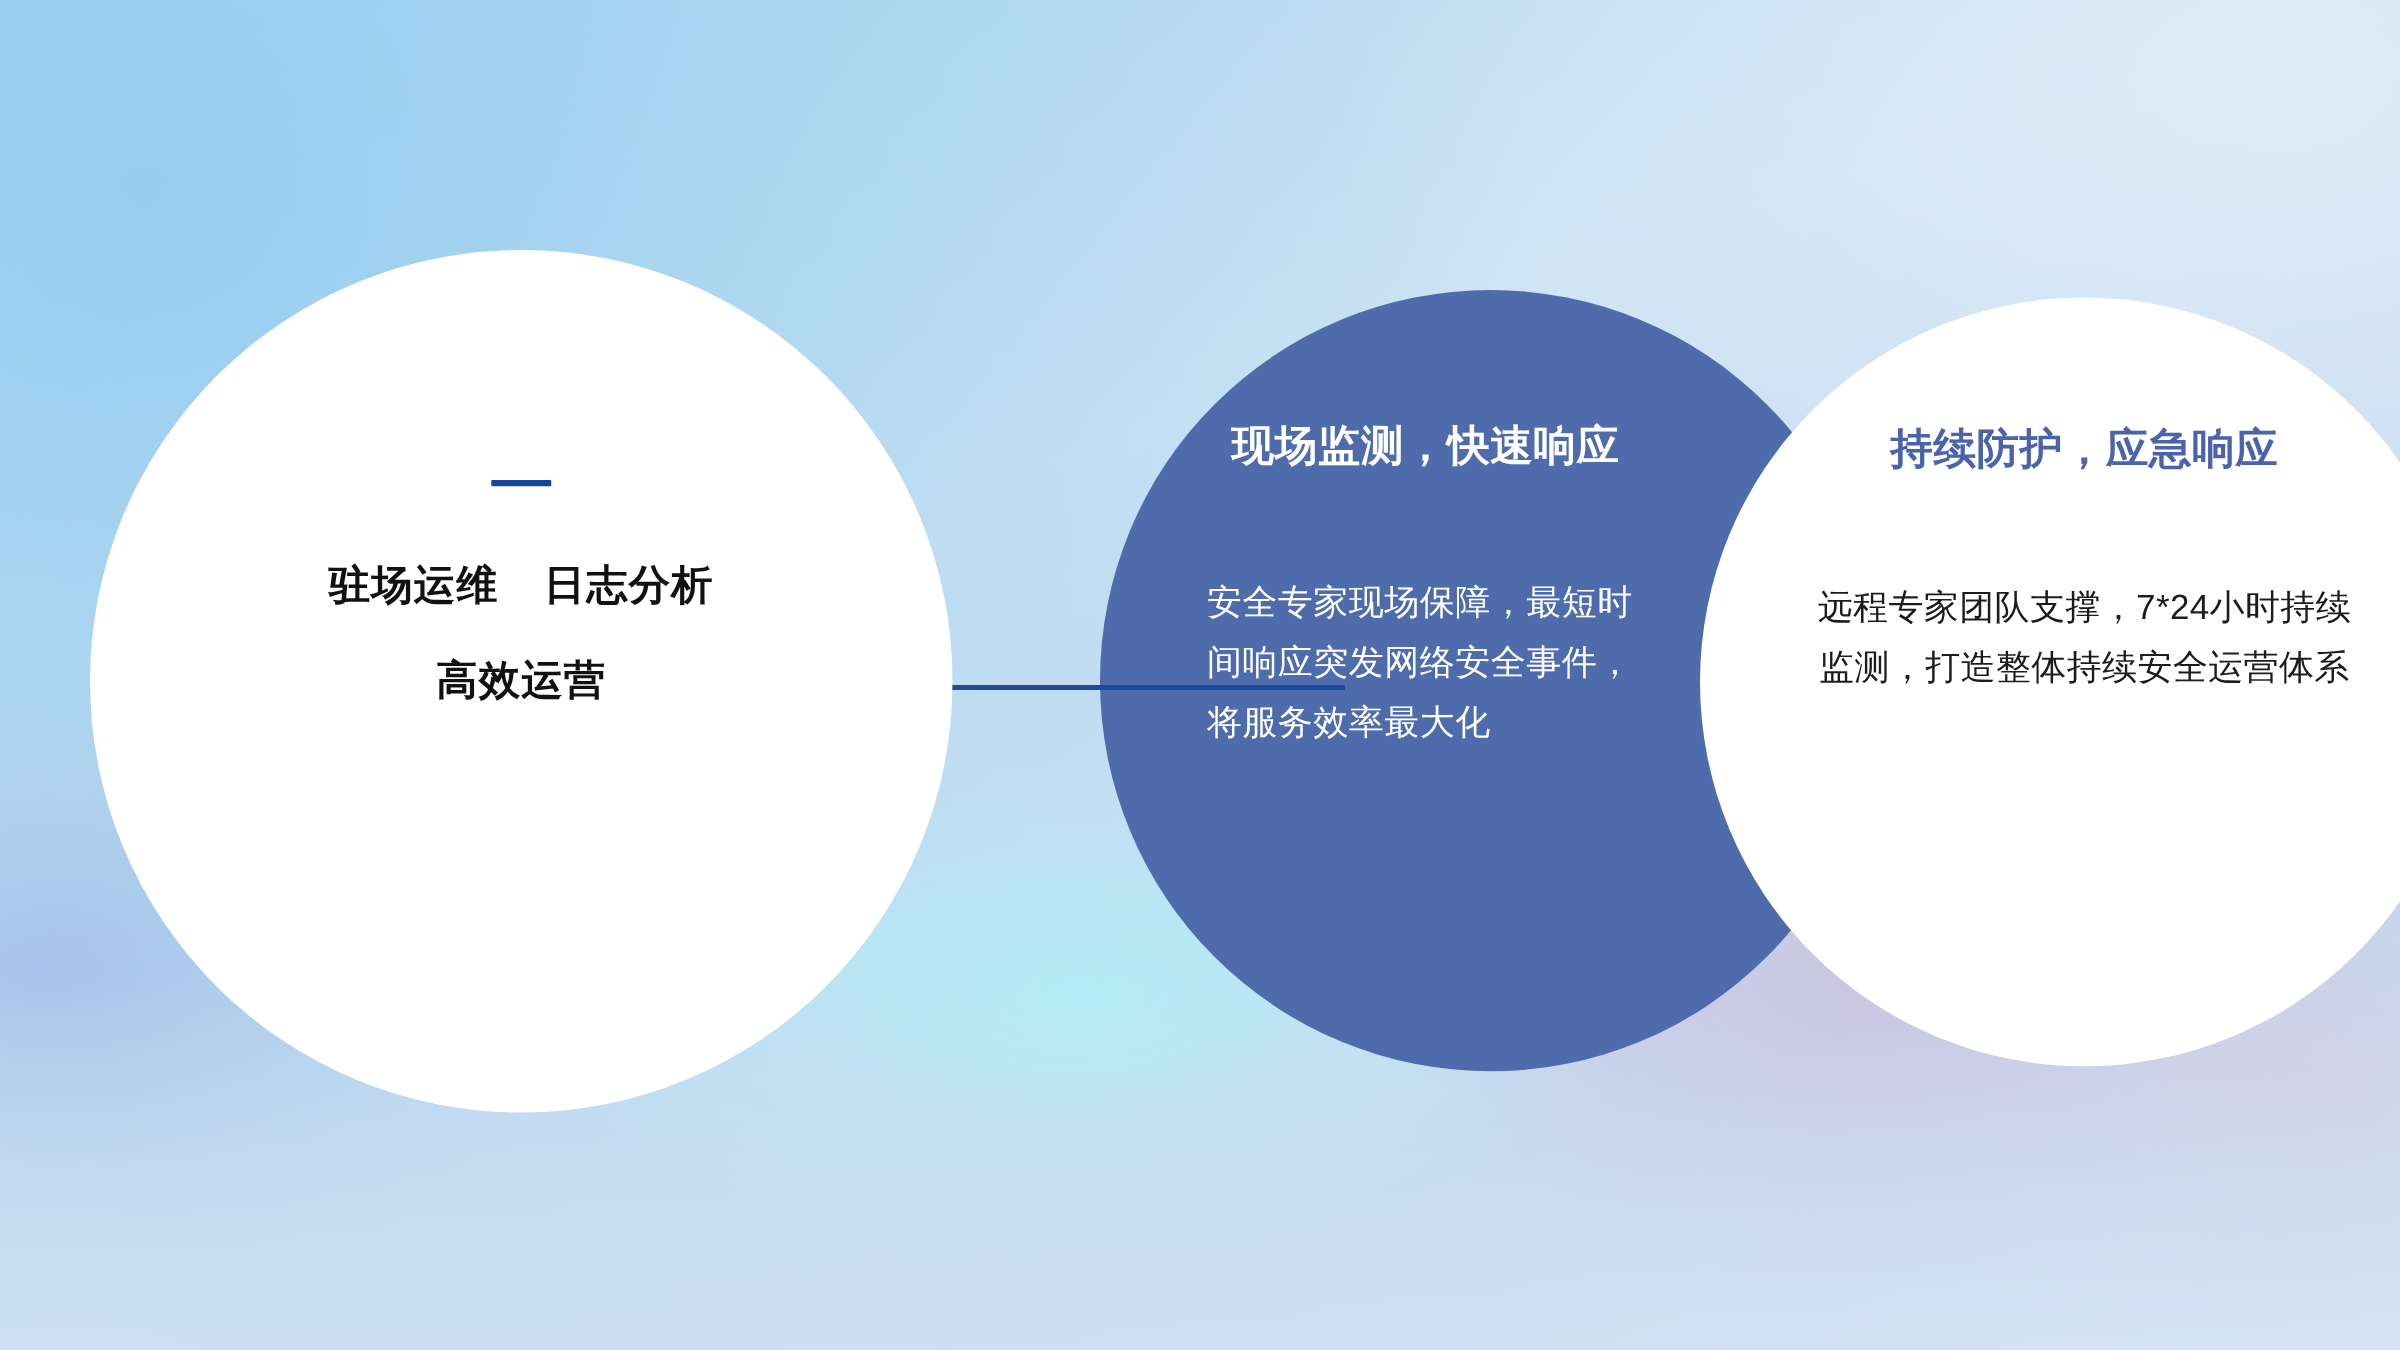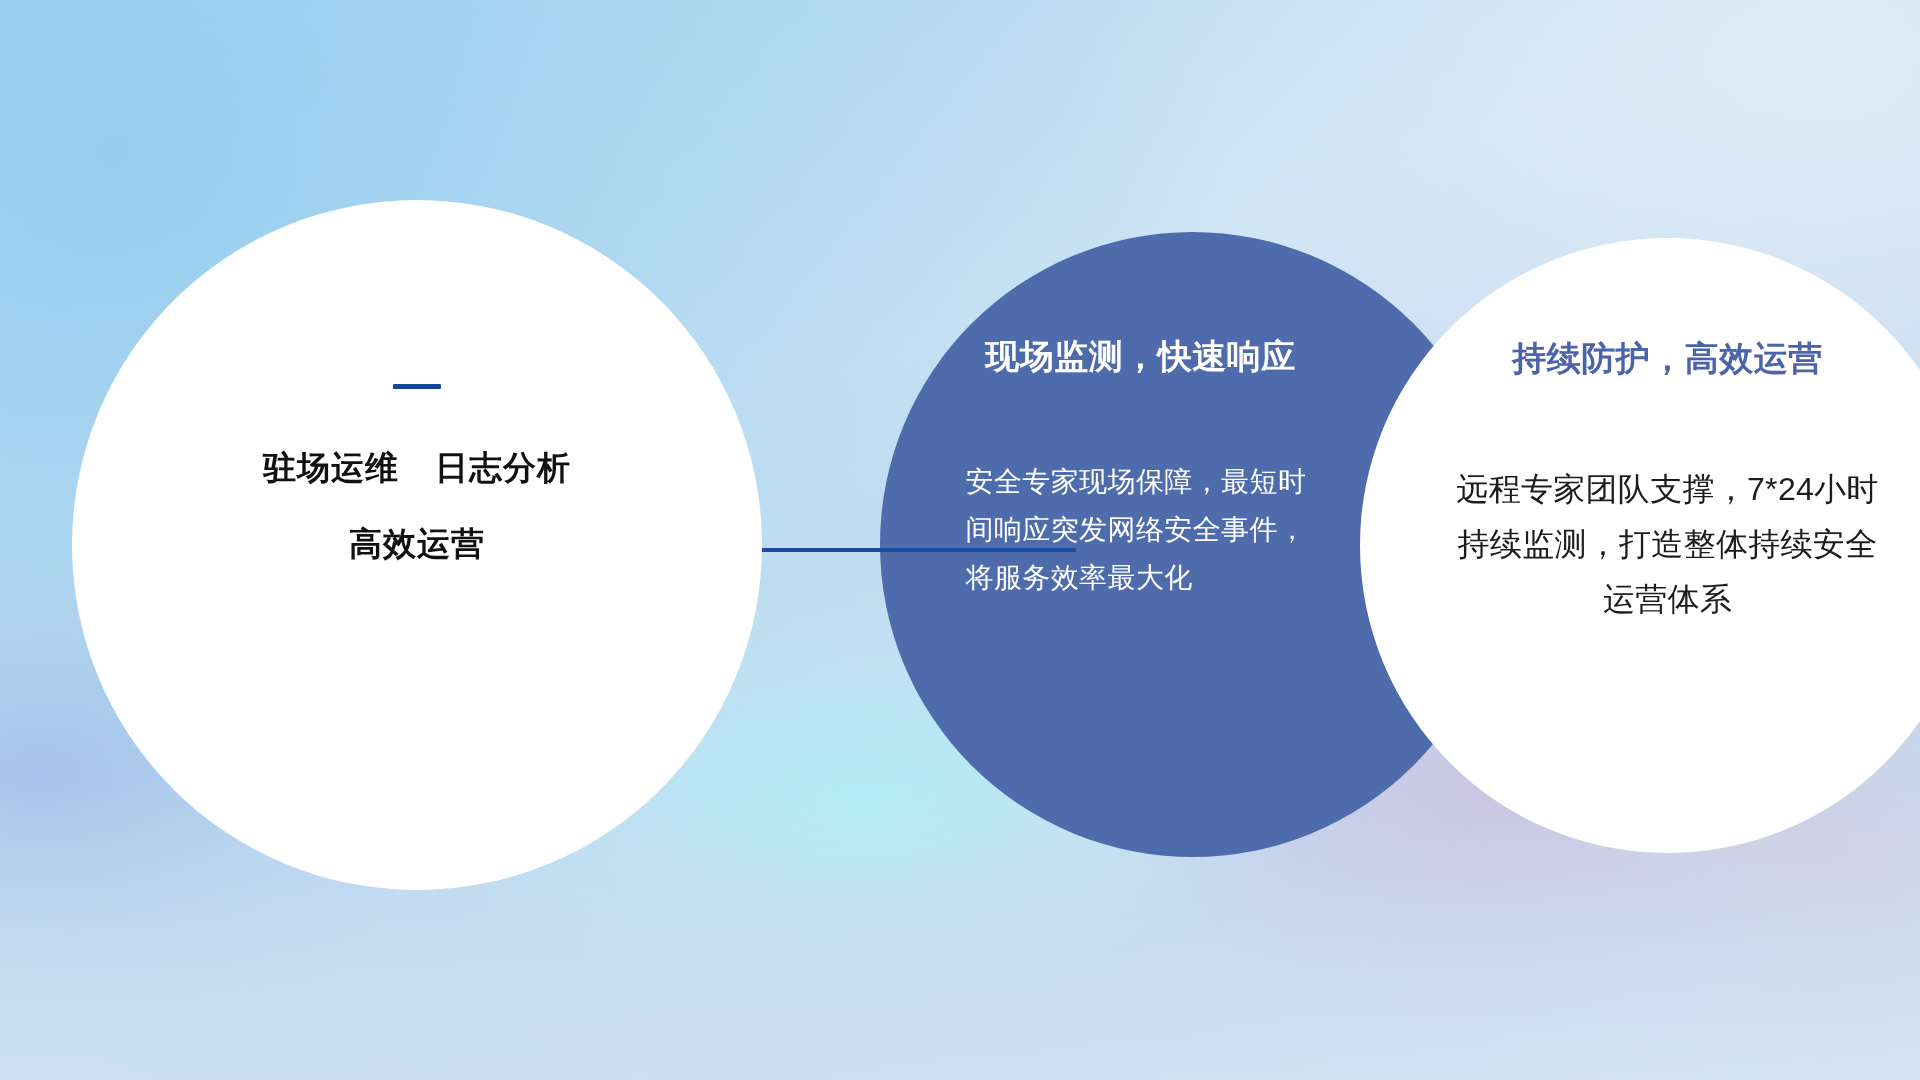--- a/index.html
+++ b/index.html
@@ -164,21 +164,21 @@
   }
   .right-heading {
     font-size:34px;
     font-weight:bold;
     color:#4a63ab;
     letter-spacing:0.5px;
     white-space:nowrap;
     margin-bottom:80px;
   }
   .right-body {
-    font-size:32px;
+    font-size:28px;
     line-height:1.72;
     color:#1c1c1c;
     width:430px;
     letter-spacing:0.3px;
   }
 
   
   .arrow-svg {
     position:absolute;
     left:600px; top:515px;
@@ -226,17 +226,17 @@
       <span>高效运营</span>
     </div>
   </div>
 
   <div class="mid-content">
     <div class="mid-heading">现场监测，快速响应</div>
     <div class="mid-body">安全专家现场保障，最短时间响应突发网络安全事件，将服务效率最大化</div>
   </div>
 
   <div class="right-content">
-    <div class="right-heading">持续防护，高效运营</div>
+    <div class="right-heading">持续防护，应急响应</div>
     <div class="right-body">远程专家团队支撑，7*24小时持续监测，打造整体持续安全运营体系</div>
   </div>
 
 </div>
 
 </body></html>

